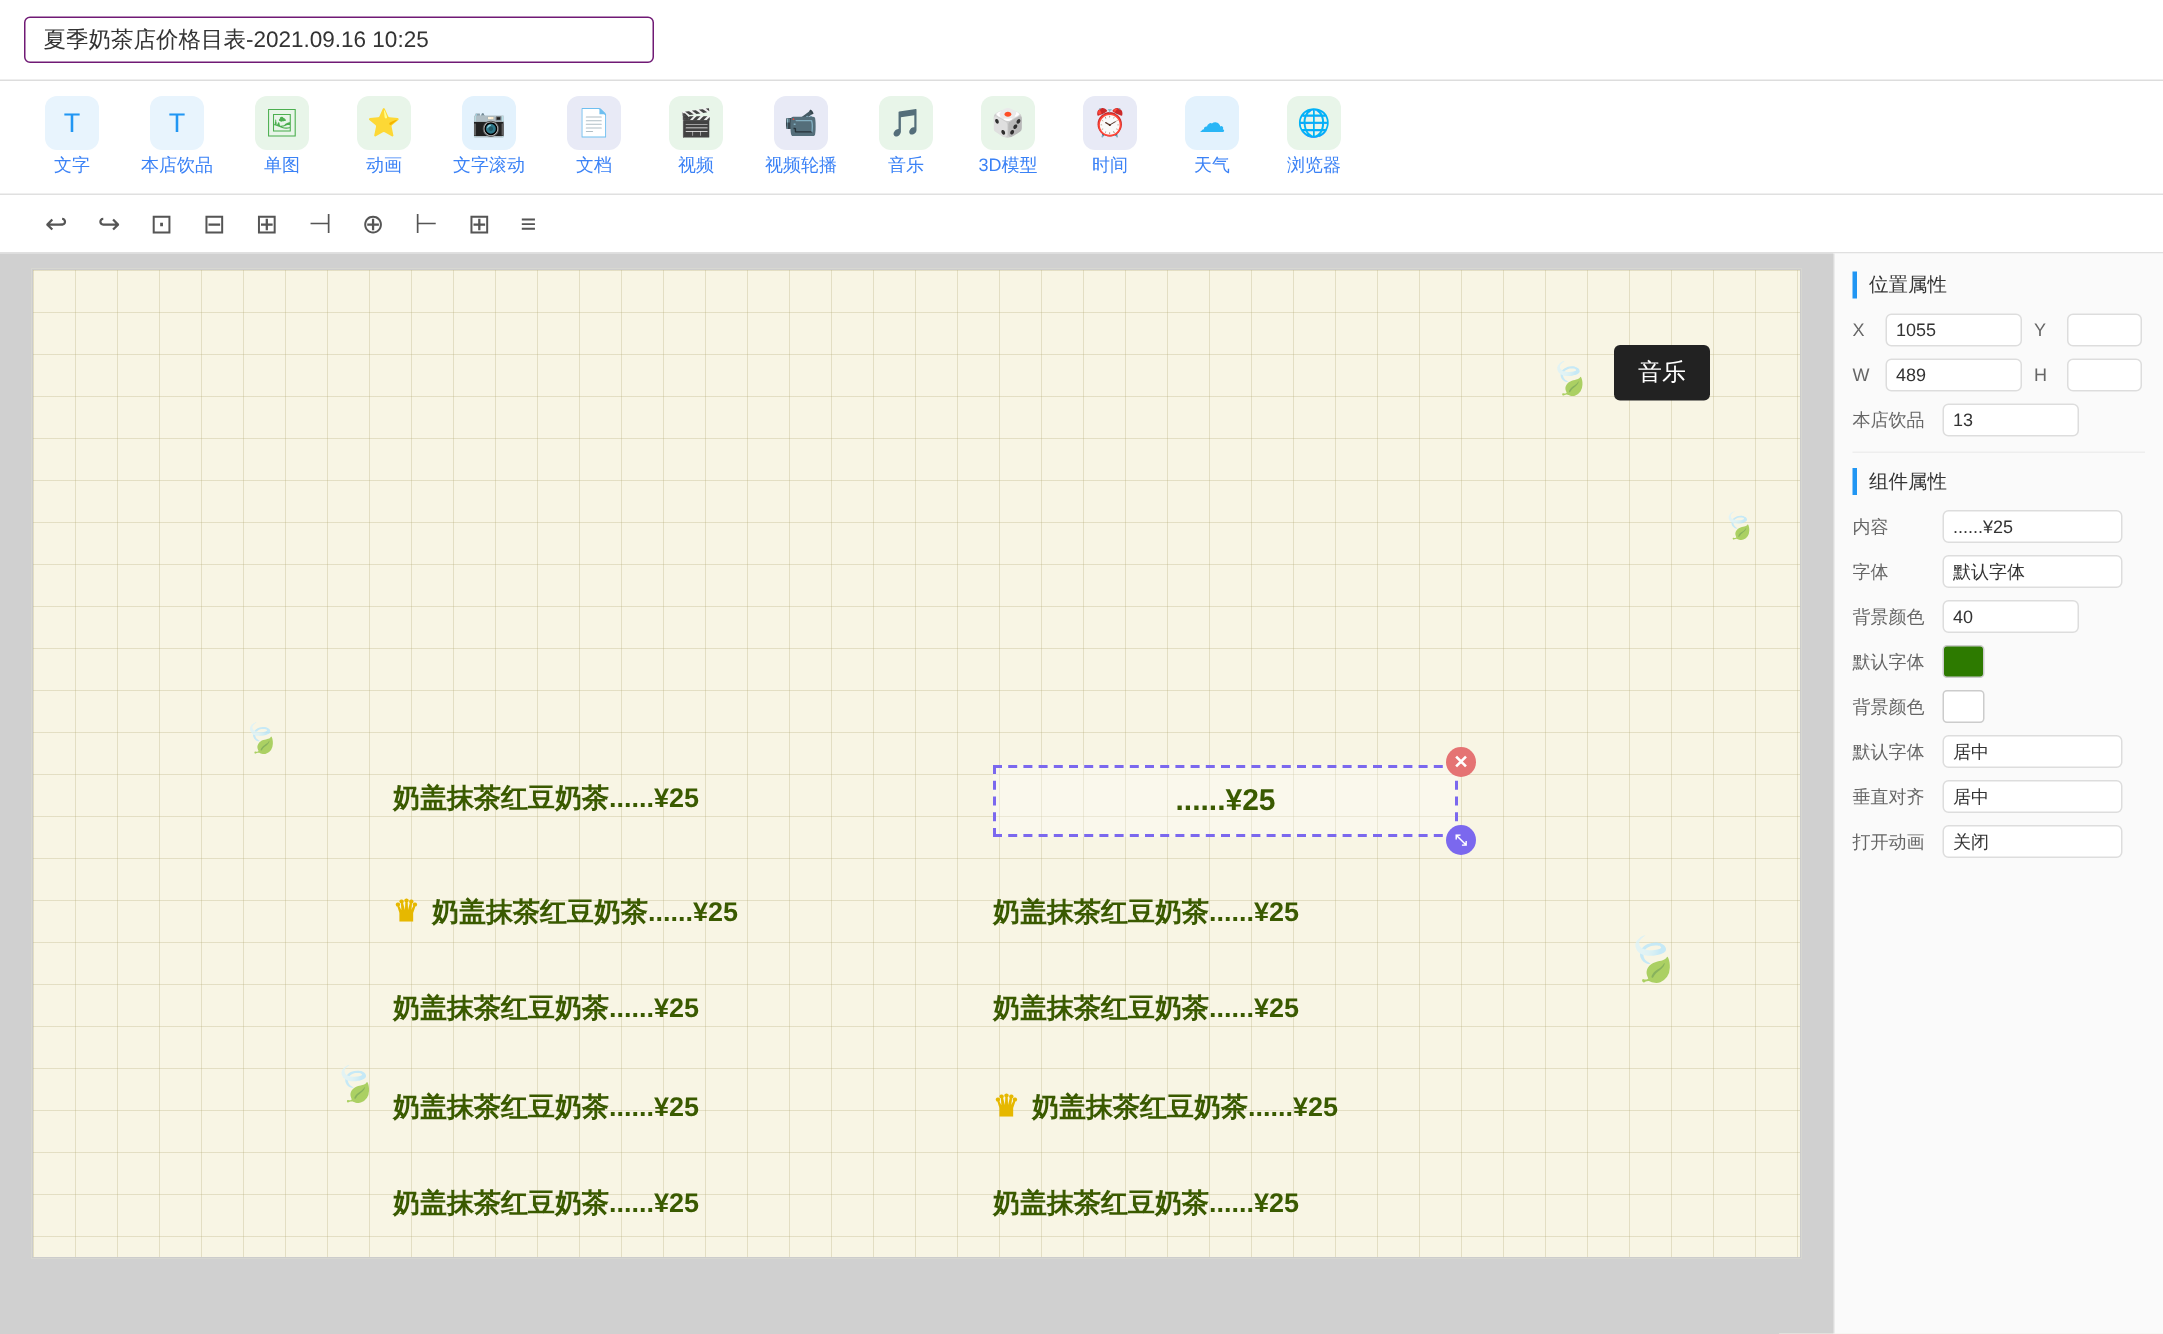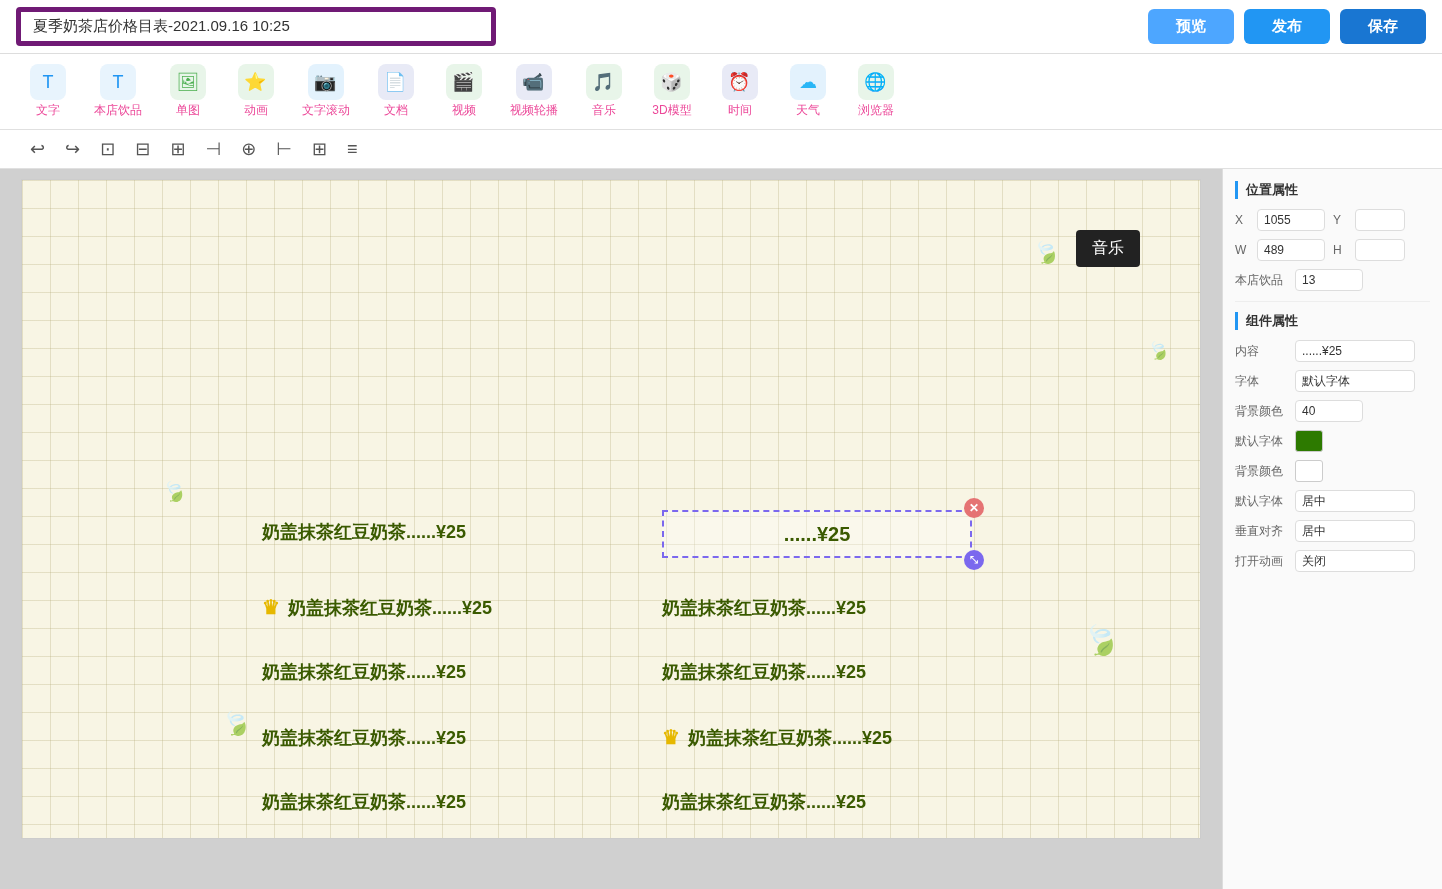--- a/index.html
+++ b/index.html
@@ -5,22 +5,22 @@
     * { box-sizing: border-box; margin: 0; padding: 0; }
     body { font-family: "Microsoft YaHei", "PingFang SC", sans-serif; background: #f0f0f0; width: 1442px; height: 889px; overflow: hidden; }
 
     
     #top-bar {
       display: flex; align-items: center; justify-content: space-between;
       background: #fff; height: 54px; padding: 0 16px;
       border-bottom: 1px solid #ddd;
     }
     #title-input {
-      border: 5px solid #701a75; border-radius: 4px; padding: 6px 12px;
-      font-size: 15px; width: 480px; color: #333;
+      border: 1px solid #701a75; border-radius: 4px; padding: 6px 12px;
+      font-size: 15px; width: 420px; color: #333;
     }
     #top-buttons { display: flex; gap: 10px; }
     .top-btn {
       padding: 8px 28px; border: none; border-radius: 6px;
       font-size: 15px; cursor: pointer; color: #fff; font-weight: bold;
     }
     .btn-preview { background: #4da6ff; }
     .btn-publish { background: #2196f3; }
     .btn-save { background: #1976d2; }
 
@@ -33,21 +33,21 @@
     .tool-item {
       display: flex; flex-direction: column; align-items: center;
       cursor: pointer; padding: 4px 10px; border-radius: 6px;
       min-width: 64px;
     }
     .tool-icon {
       width: 36px; height: 36px; border-radius: 8px;
       display: flex; align-items: center; justify-content: center;
       font-size: 18px; margin-bottom: 2px;
     }
-    .tool-label { font-size: 12px; color: #ec4899; }
+    .tool-label { font-size: 12px; color: #3b82f6; }
     .icon-text { background: #e8f4fd; color: #2196f3; }
     .icon-scroll { background: #e8f4fd; color: #2196f3; }
     .icon-img { background: #e8f5e9; color: #4caf50; }
     .icon-anim { background: #e8f5e9; color: #66bb6a; }
     .icon-multi { background: #e3f2fd; color: #42a5f5; }
     .icon-doc { background: #e8eaf6; color: #5c6bc0; }
     .icon-video { background: #e8f5e9; color: #43a047; }
     .icon-carousel { background: #e8eaf6; color: #7e57c2; }
     .icon-music { background: #e8f5e9; color: #26a69a; }
     .icon-3d { background: #e8f5e9; color: #66bb6a; }
@@ -154,33 +154,33 @@
       position: absolute; font-size: 28px; color: #5a8a00; opacity: 0.7;
       transform: rotate(-20deg);
     }
 
     
     #right-panel {
       width: 220px; background: #fafafa; border-left: 1px solid #ddd;
       padding: 12px; overflow-y: auto; flex-shrink: 0;
     }
     .panel-section-title {
-      font-size: 13px; font-weight: bold; color: #333;
+      font-size: 13px; font-weight: normal; color: #333;
       margin-bottom: 10px; padding-left: 8px;
       border-left: 3px solid #2196f3;
     }
     .panel-row {
       display: flex; align-items: center; margin-bottom: 8px;
     }
     .panel-label {
       font-size: 12px; color: #666; width: 60px; flex-shrink: 0;
     }
     .panel-input {
       border: 1px solid #ddd; border-radius: 4px; padding: 3px 6px;
-      font-size: 12px; width: 68px; color: #333;
+      font-size: 12px; width: 91px; color: #333;
     }
     .panel-input-wide {
       border: 1px solid #ddd; border-radius: 4px; padding: 3px 6px;
       font-size: 12px; width: 120px; color: #333;
     }
     .panel-divider {
       border: none; border-top: 1px solid #eee; margin: 10px 0;
     }
     .color-swatch {
       width: 28px; height: 22px; border: 1px solid #ccc;
@@ -194,25 +194,20 @@
     }
     .panel-pair-label {
       font-size: 12px; color: #666; width: 14px;
     }
   </style>
 </head>
 <body>
 
 <div id="top-bar">
   <input id="title-input" type="text" value="夏季奶茶店价格目表-2021.09.16 10:25" style="">
-  <div id="top-buttons">
-    <button class="top-btn btn-preview">预览</button>
-    <button class="top-btn btn-publish">发布</button>
-    <button class="top-btn btn-save">保存</button>
-  </div>
 </div>
 
 <div id="toolbar">
 
 <div class="tool-item">
     <div class="tool-icon icon-text">T</div>
     <span class="tool-label">文字</span>
   </div>
     <div class="tool-item">
     <div class="tool-icon icon-scroll">T</div>

